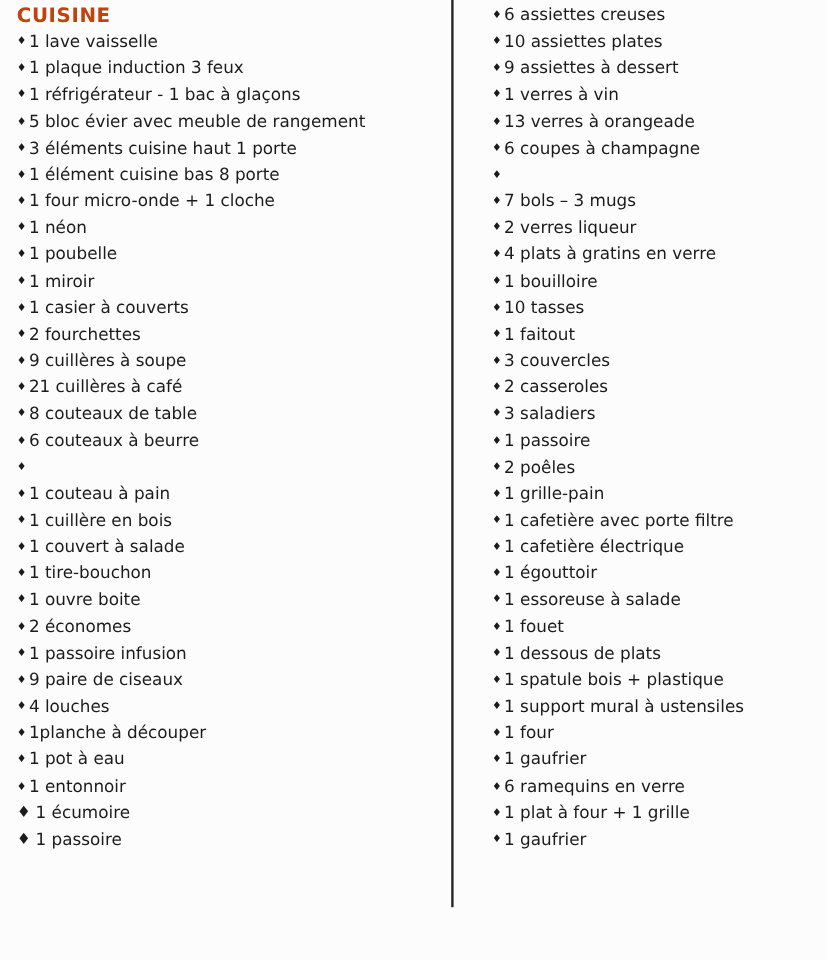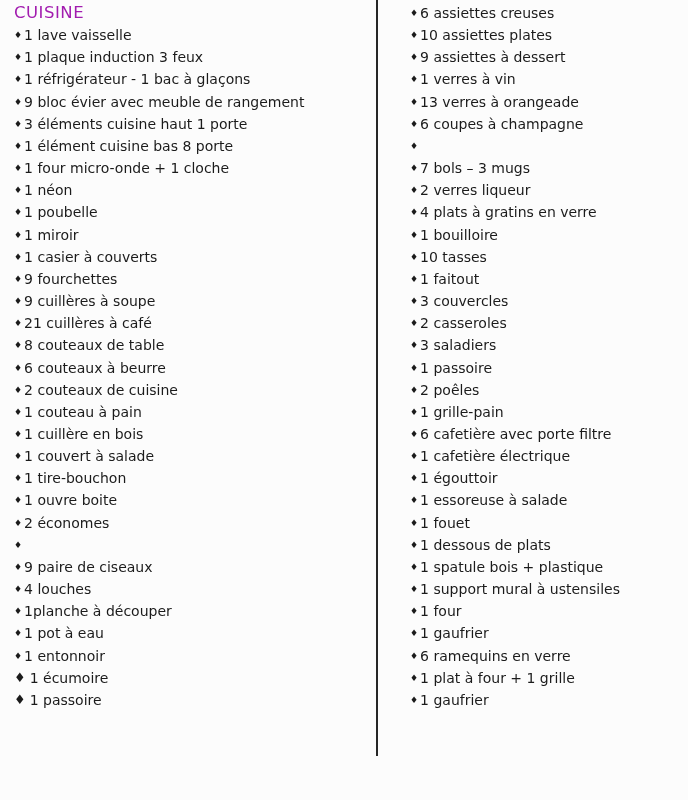--- a/index.html
+++ b/index.html
@@ -31,23 +31,23 @@
     position: absolute;
     top: 2px;
   }
   .col-left  { left: 14px;  width: 356px; }
   .col-right { left: 410px; width: 274px; }
   .title {
     margin: 0;
     height: 22.17px;
     line-height: 22.17px;
     font-size: 16.5px;
-    font-weight: normal;
+    font-weight: bold;
     letter-spacing: 0.5px;
-    color: #a21caf;
+    color: #c2410c;
   }
   .item {
     height: 22.17px;
     line-height: 22.17px;
     display: flex;
     align-items: center;
     white-space: nowrap;
   }
   .bullet {
     color: #1b1b1b;
@@ -82,21 +82,21 @@
         <div class="item">
           <span class="bullet bullet-small">♦</span>
           <span class="item-text">1 plaque induction 3 feux</span>
         </div>
         <div class="item">
           <span class="bullet bullet-small">♦</span>
           <span class="item-text">1 réfrigérateur - 1 bac à glaçons</span>
         </div>
         <div class="item">
           <span class="bullet bullet-small">♦</span>
-          <span class="item-text">9 bloc évier avec meuble de rangement</span>
+          <span class="item-text">5 bloc évier avec meuble de rangement</span>
         </div>
         <div class="item">
           <span class="bullet bullet-small">♦</span>
           <span class="item-text">3 éléments cuisine haut 1 porte</span>
         </div>
         <div class="item">
           <span class="bullet bullet-small">♦</span>
           <span class="item-text">1 élément cuisine bas 8 porte</span>
         </div>
         <div class="item">
@@ -114,41 +114,40 @@
         <div class="item">
           <span class="bullet bullet-small">♦</span>
           <span class="item-text">1 miroir</span>
         </div>
         <div class="item">
           <span class="bullet bullet-small">♦</span>
           <span class="item-text">1 casier à couverts</span>
         </div>
         <div class="item">
           <span class="bullet bullet-small">♦</span>
-          <span class="item-text">9 fourchettes</span>
+          <span class="item-text">2 fourchettes</span>
         </div>
         <div class="item">
           <span class="bullet bullet-small">♦</span>
           <span class="item-text">9 cuillères à soupe</span>
         </div>
         <div class="item">
           <span class="bullet bullet-small">♦</span>
           <span class="item-text">21 cuillères à café</span>
         </div>
         <div class="item">
           <span class="bullet bullet-small">♦</span>
           <span class="item-text">8 couteaux de table</span>
         </div>
         <div class="item">
           <span class="bullet bullet-small">♦</span>
           <span class="item-text">6 couteaux à beurre</span>
         </div>
         <div class="item">
           <span class="bullet bullet-small">♦</span>
-          <span class="item-text">2 couteaux de cuisine</span>
         </div>
         <div class="item">
           <span class="bullet bullet-small">♦</span>
           <span class="item-text">1 couteau à pain</span>
         </div>
         <div class="item">
           <span class="bullet bullet-small">♦</span>
           <span class="item-text">1 cuillère en bois</span>
         </div>
         <div class="item">
@@ -162,20 +161,21 @@
         <div class="item">
           <span class="bullet bullet-small">♦</span>
           <span class="item-text">1 ouvre boite</span>
         </div>
         <div class="item">
           <span class="bullet bullet-small">♦</span>
           <span class="item-text">2 économes</span>
         </div>
         <div class="item">
           <span class="bullet bullet-small">♦</span>
+          <span class="item-text">1 passoire infusion</span>
         </div>
         <div class="item">
           <span class="bullet bullet-small">♦</span>
           <span class="item-text">9 paire de ciseaux</span>
         </div>
         <div class="item">
           <span class="bullet bullet-small">♦</span>
           <span class="item-text">4 louches</span>
         </div>
         <div class="item">
@@ -273,21 +273,21 @@
         <div class="item">
           <span class="bullet bullet-small">♦</span>
           <span class="item-text">2 poêles</span>
         </div>
         <div class="item">
           <span class="bullet bullet-small">♦</span>
           <span class="item-text">1 grille-pain</span>
         </div>
         <div class="item">
           <span class="bullet bullet-small">♦</span>
-          <span class="item-text">6 cafetière avec porte filtre</span>
+          <span class="item-text">1 cafetière avec porte filtre</span>
         </div>
         <div class="item">
           <span class="bullet bullet-small">♦</span>
           <span class="item-text">1 cafetière électrique</span>
         </div>
         <div class="item">
           <span class="bullet bullet-small">♦</span>
           <span class="item-text">1 égouttoir</span>
         </div>
         <div class="item">

